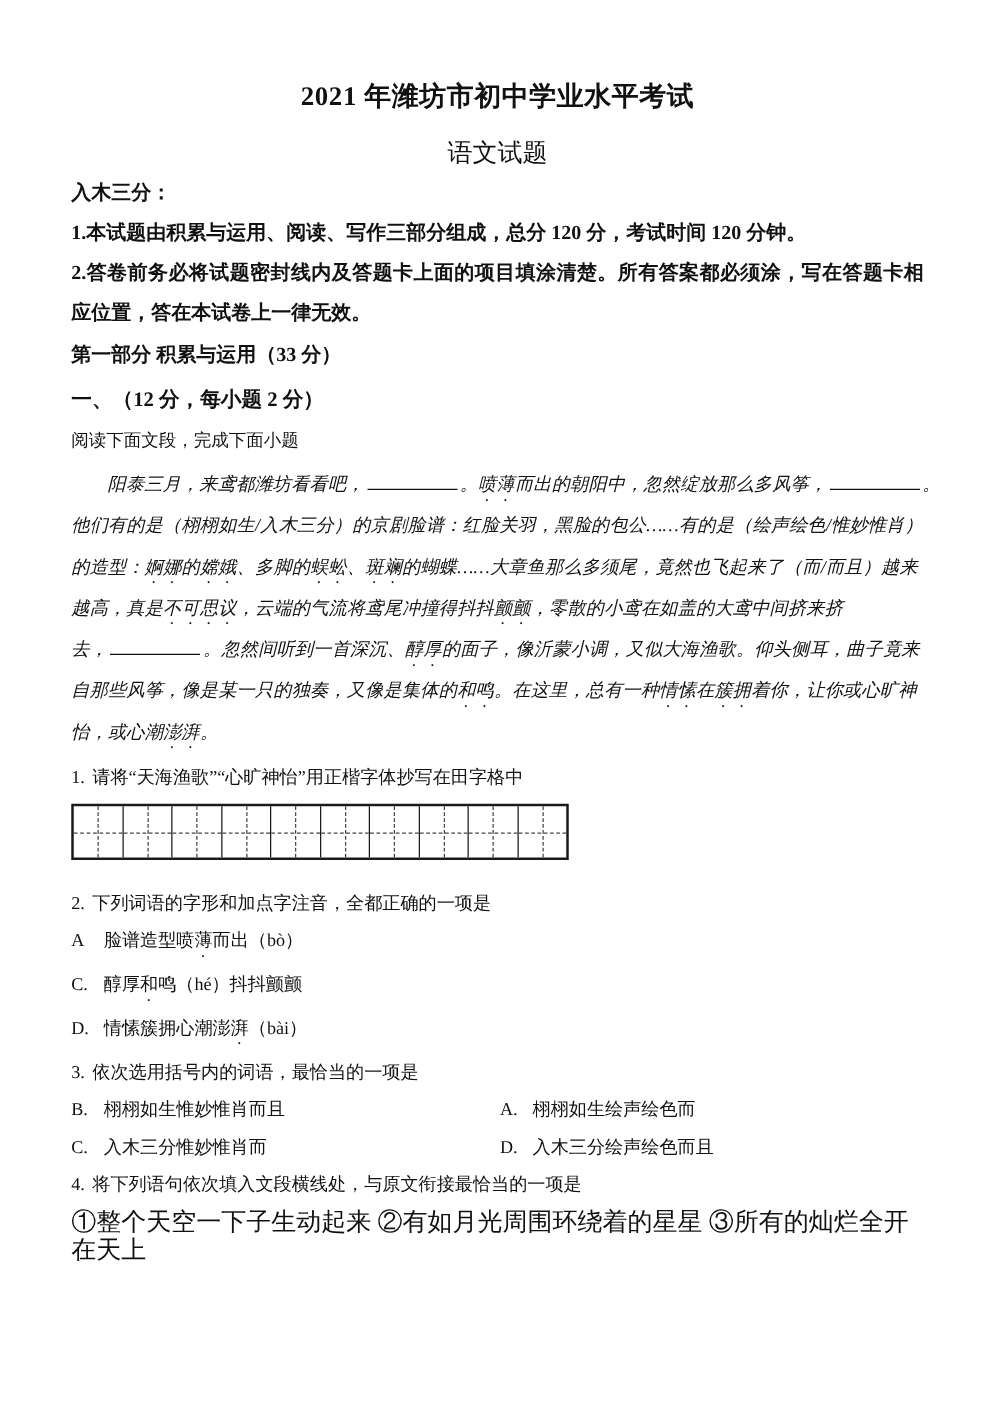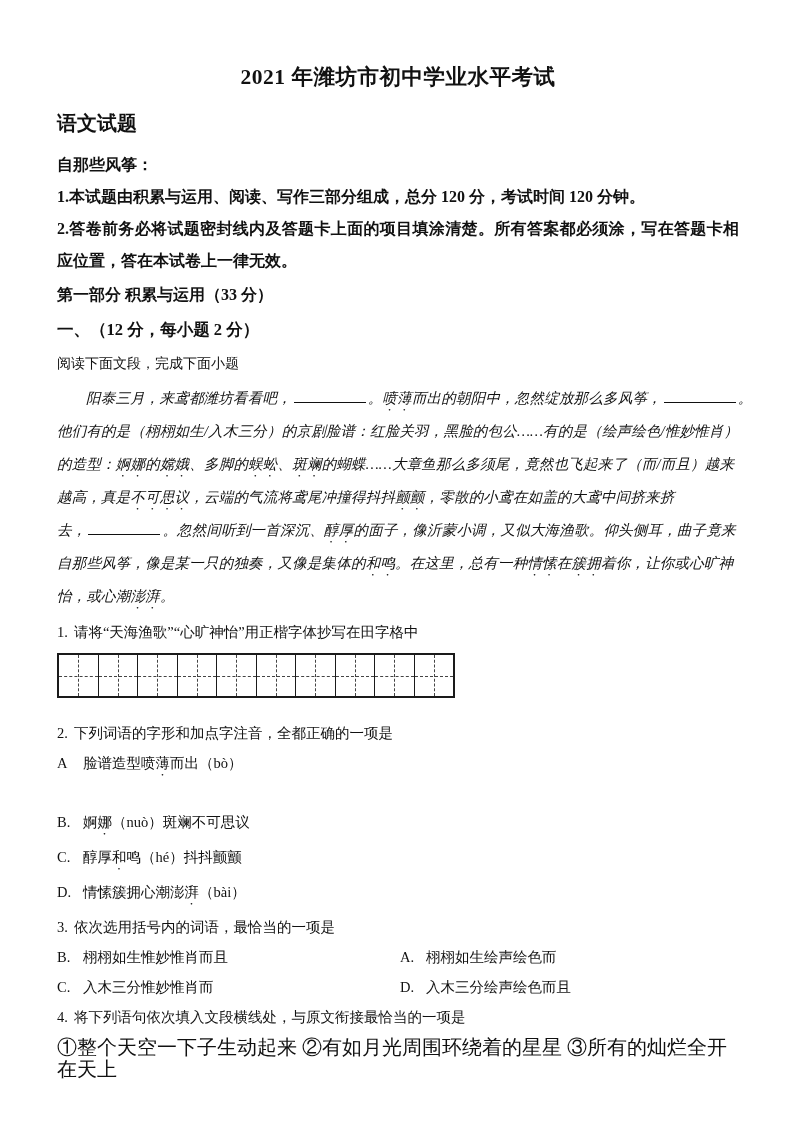--- a/index.html
+++ b/index.html
@@ -18,23 +18,24 @@
   .title {
     font-size: 21.5px;
     font-weight: 700;
     text-align: center;
     line-height: 26px;
     margin-bottom: 20px;
     letter-spacing: 0.5px;
   }
   .subtitle {
     font-size: 20px;
-    font-weight: 700;
+    font-weight: 400;
+    text-align: center;
     line-height: 26px;
-    margin-bottom: 13px;
+    margin-bottom: 3px;
   }
   .date {
     font-size: 14.5px;
     text-align: center;
     line-height: 22px;
     margin-bottom: 7px;
   }
   .notice-heading, .notice-item {
     font-size: 16px;
     font-weight: 700;
@@ -135,21 +136,21 @@
     margin-top: 8px;
   }
 </style>
 </head>
 <body>
 
 <div class="page">
   <div class="title">2021 年潍坊市初中学业水平考试</div>
   <div class="subtitle">语文试题</div>
 
-  <div class="notice-heading">自那些风筝：</div>
+  <div class="notice-heading">入木三分：</div>
   <div class="notice-item">1.本试题由积累与运用、阅读、写作三部分组成，总分 120 分，考试时间 120 分钟。</div>
   <div class="notice-item">2.答卷前务必将试题密封线内及答题卡上面的项目填涂清楚。所有答案都必须涂，写在答题卡相应位置，答在本试卷上一律无效。</div>
 
   <div class="part-heading">第一部分 积累与运用（33 分）</div>
   <div class="section-heading">一、（12 分，每小题 2 分）</div>
   <div class="intro">阅读下面文段，完成下面小题</div>
 
   <div class="passage" id="passage">
       <div class="p-line indent"><span>阳泰三月，来鸢都潍坊看看吧，</span><span class="blank"></span><span>。</span><span class="em-dot">喷薄</span><span>而出的朝阳中，忽然绽放那么多风筝，</span><span class="blank"></span><span>。</span></div>
       <div class="p-line"><span>他们有的是（栩栩如生/入木三分）的京剧脸谱：红脸关羽，黑脸的包公……有的是（绘声绘色/惟妙惟肖）</span></div>
@@ -175,21 +176,20 @@
       <div class="tian-cell"></div>
       <div class="tian-cell"></div>
       <div class="tian-cell"></div>
     </div>
 
   <div class="q-line" style="margin-top:24px;">
     <span class="q-num">2.</span><span>下列词语的字形和加点字注音，全都正确的一项是</span>
   </div>
   <div class="q2-options" id="q2options">
       <div class="opt-line"><span class="opt-label">A</span><span>脸谱造型喷</span><span class="em-dot">薄</span><span>而出（bò）</span></div>
-      <div class="opt-line gap-lg"><span class="opt-label">B.</span><span>婀</span><span class="em-dot">娜</span><span>（nuò）斑斓不可思议</span></div>
       <div class="opt-line"><span class="opt-label">C.</span><span>醇厚</span><span class="em-dot">和</span><span>鸣（hé）抖抖颤颤</span></div>
       <div class="opt-line"><span class="opt-label">D.</span><span>情愫簇拥心潮澎</span><span class="em-dot">湃</span><span>（bài）</span></div>
     </div>
 
   <div class="q-line">
     <span class="q-num">3.</span><span>依次选用括号内的词语，最恰当的一项是</span>
   </div>
   <div class="options-grid" id="q3options">
       <div class="opt-cell"><span class="opt-label">B.</span><span>栩栩如生惟妙惟肖而且</span></div>
       <div class="opt-cell"><span class="opt-label">A.</span><span>栩栩如生绘声绘色而</span></div>

